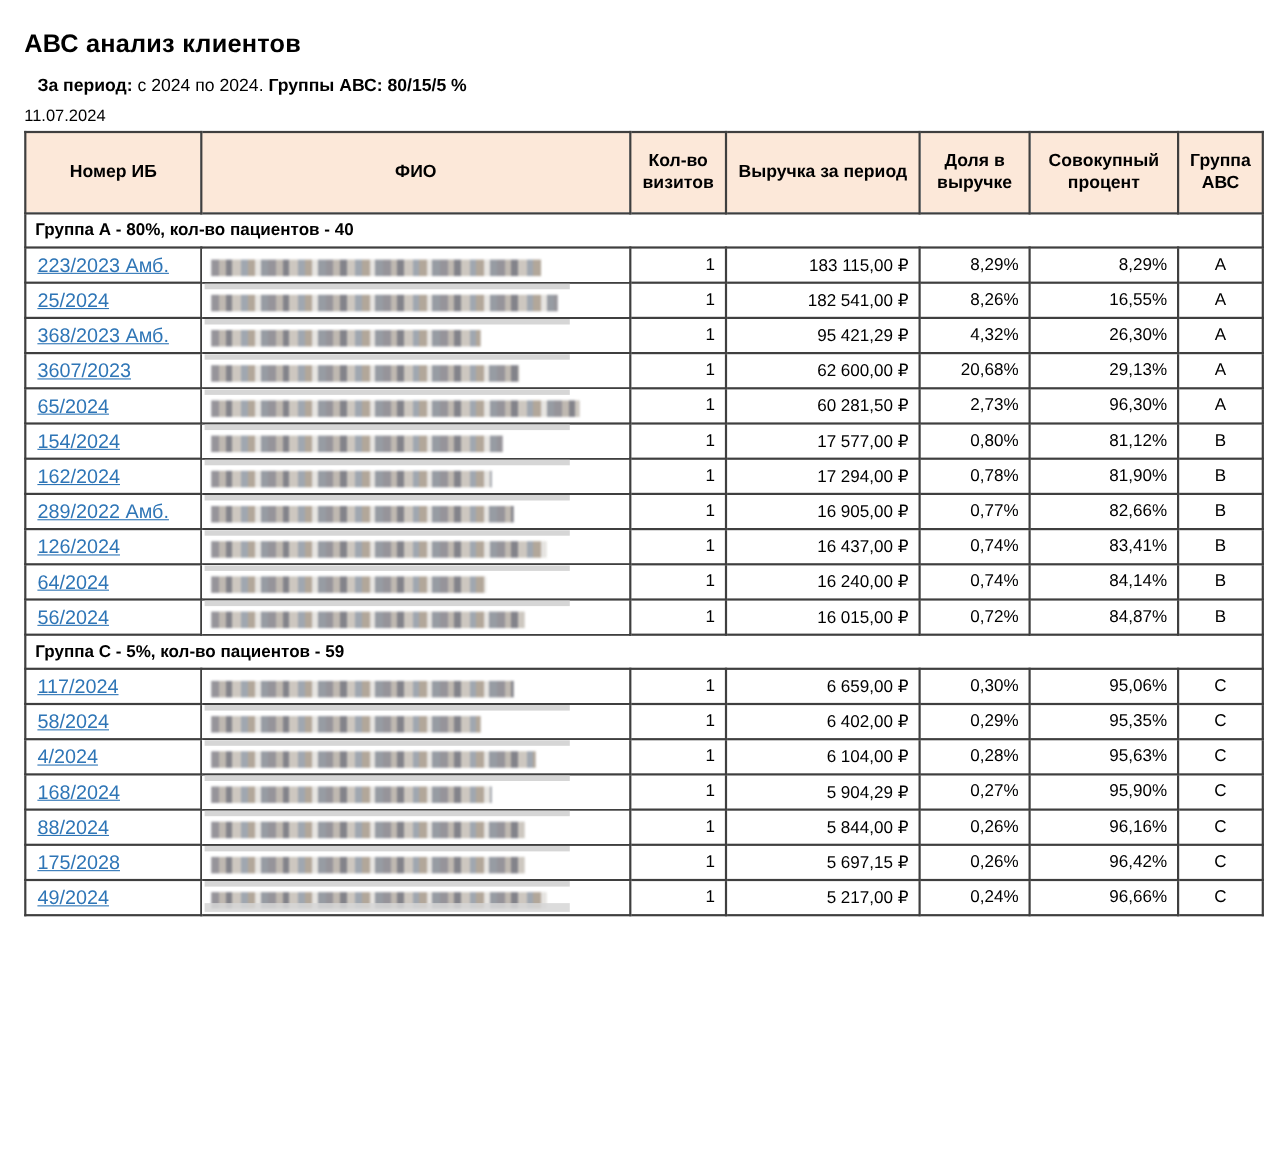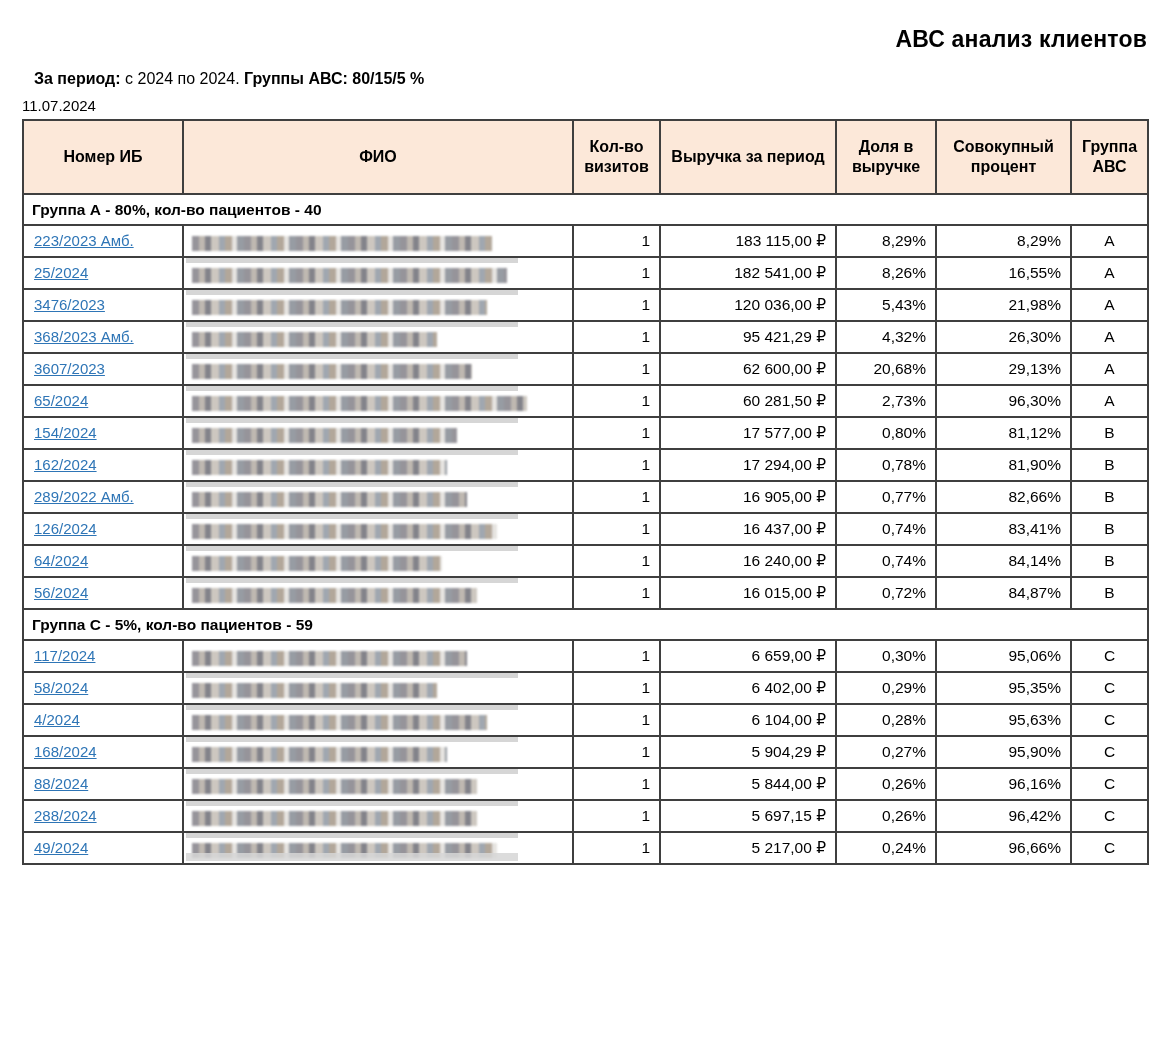--- a/index.html
+++ b/index.html
@@ -9,21 +9,21 @@
     --tail:#d6d6d6;
   }
   *{box-sizing:border-box;}
   html,body{margin:0;padding:0;}
   body{
     width:1169px;height:1052px;background:#ffffff;overflow:hidden;
     font-family:"Liberation Sans","DejaVu Sans",sans-serif;color:#000;
   }
   .page{padding:0 22px;}
   .title{
-    text-align:right;font-size:23px;font-weight:bold;
+    text-align:left;font-size:23px;font-weight:bold;
     margin:26px 0 0 0;letter-spacing:0.2px;
   }
   .subtitle{font-size:16px;margin:17px 0 0 12px;}
   .subtitle .b{font-weight:bold;}
   .date-line{
     width:1125px;text-align:left;font-size:15px;margin:9px 0 5px 0;
   }
   table.report{
     border-collapse:collapse;table-layout:fixed;width:1125px;
   }
@@ -36,21 +36,21 @@
     font-size:16px;font-weight:bold;text-align:center;vertical-align:middle;
     height:74px;padding:2px 4px;line-height:1.25;
   }
   td.group-label{
     font-weight:bold;font-size:15.5px;padding:0 0 0 8px;height:31px;
     vertical-align:middle;background:#fff;
   }
   tr.patient-row td{height:32px;vertical-align:middle;background:#fff;}
   td.ib-cell{padding:0 0 0 10px;}
   a.ib-link{
-    color:var(--link);text-decoration:underline;font-size:15px;cursor:pointer;margin-top:12px;
+    color:var(--link);text-decoration:underline;font-size:18px;cursor:pointer;margin-top:12px;
   }
   td.name-cell{position:relative;padding:0;}
   .name-blur{
     position:absolute;left:8px;top:10px;height:15px;
     background-image:repeating-linear-gradient(90deg,
       #8e8c92 0px,#8e8c92 7px,
       #bab3ab 7px,#bab3ab 13px,
       #797981 13px,#797981 19px,
       #c9c3bb 19px,#c9c3bb 27px,
       #99a0aa 27px,#99a0aa 33px,
@@ -118,32 +118,20 @@
             <div class="tail tail-top"></div>
             <div class="name-blur" style="width: 315px;"></div>
           </td>
           <td class="num-cell">1</td>
           <td class="num-cell">182 541,00 ₽</td>
           <td class="num-cell">8,26%</td>
           <td class="num-cell">16,55%</td>
           <td class="grp-cell">А</td>
         </tr>
         <tr class="patient-row">
-          <td class="ib-cell"><a href="#" class="ib-link">3476/2023</a></td>
-          <td class="name-cell">
-            <div class="tail tail-top"></div>
-            <div class="name-blur" style="width: 295px;"></div>
-          </td>
-          <td class="num-cell">1</td>
-          <td class="num-cell">120 036,00 ₽</td>
-          <td class="num-cell">5,43%</td>
-          <td class="num-cell">21,98%</td>
-          <td class="grp-cell">А</td>
-        </tr>
-        <tr class="patient-row">
           <td class="ib-cell"><a href="#" class="ib-link">368/2023 Амб.</a></td>
           <td class="name-cell">
             <div class="tail tail-top"></div>
             <div class="name-blur" style="width: 245px;"></div>
           </td>
           <td class="num-cell">1</td>
           <td class="num-cell">95 421,29 ₽</td>
           <td class="num-cell">4,32%</td>
           <td class="num-cell">26,30%</td>
           <td class="grp-cell">А</td>
@@ -300,21 +288,21 @@
             <div class="tail tail-top"></div>
             <div class="name-blur" style="width: 285px;"></div>
           </td>
           <td class="num-cell">1</td>
           <td class="num-cell">5 844,00 ₽</td>
           <td class="num-cell">0,26%</td>
           <td class="num-cell">96,16%</td>
           <td class="grp-cell">С</td>
         </tr>
         <tr class="patient-row">
-          <td class="ib-cell"><a href="#" class="ib-link">288/2024</a></td>
+          <td class="ib-cell"><a href="#" class="ib-link">175/2028</a></td>
           <td class="name-cell">
             <div class="tail tail-top"></div>
             <div class="name-blur" style="width: 285px;"></div>
           </td>
           <td class="num-cell">1</td>
           <td class="num-cell">5 697,15 ₽</td>
           <td class="num-cell">0,26%</td>
           <td class="num-cell">96,42%</td>
           <td class="grp-cell">С</td>
         </tr>

